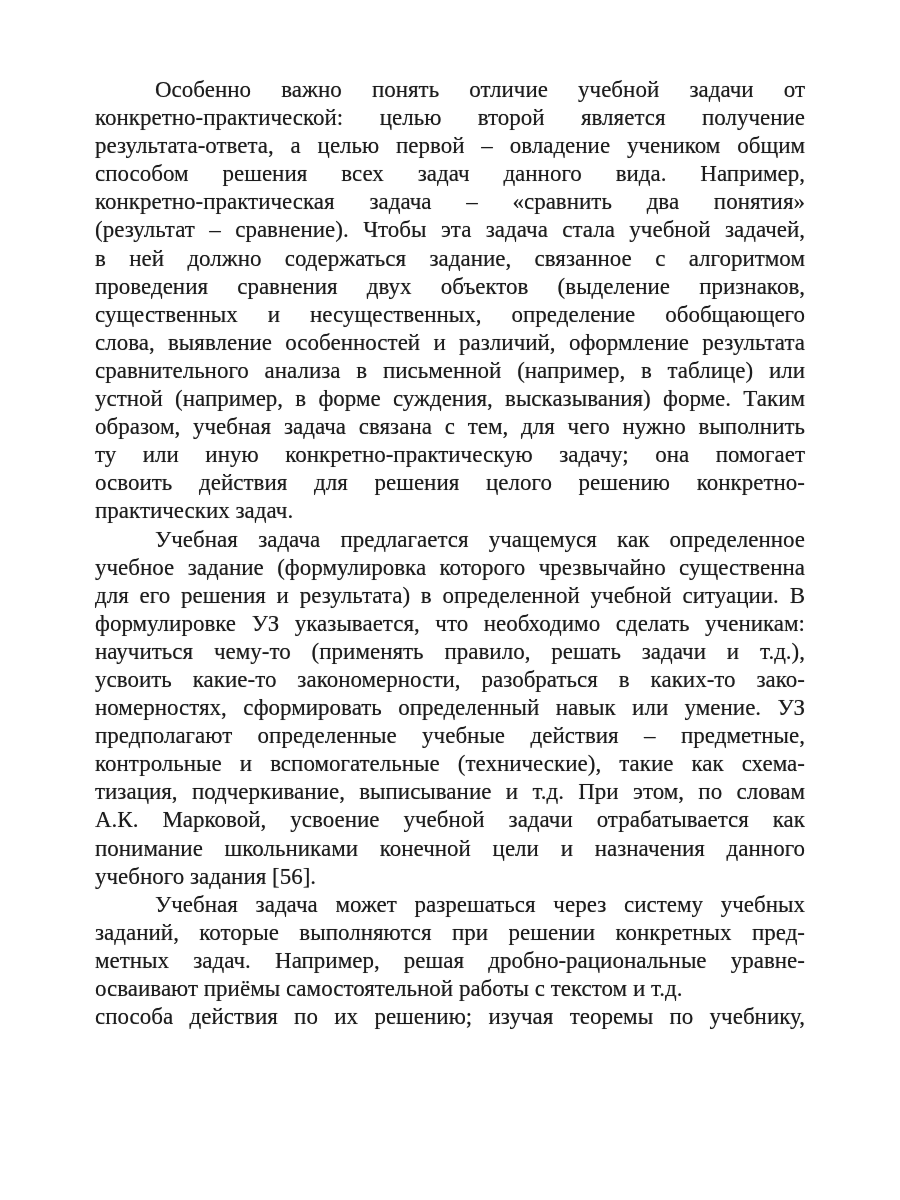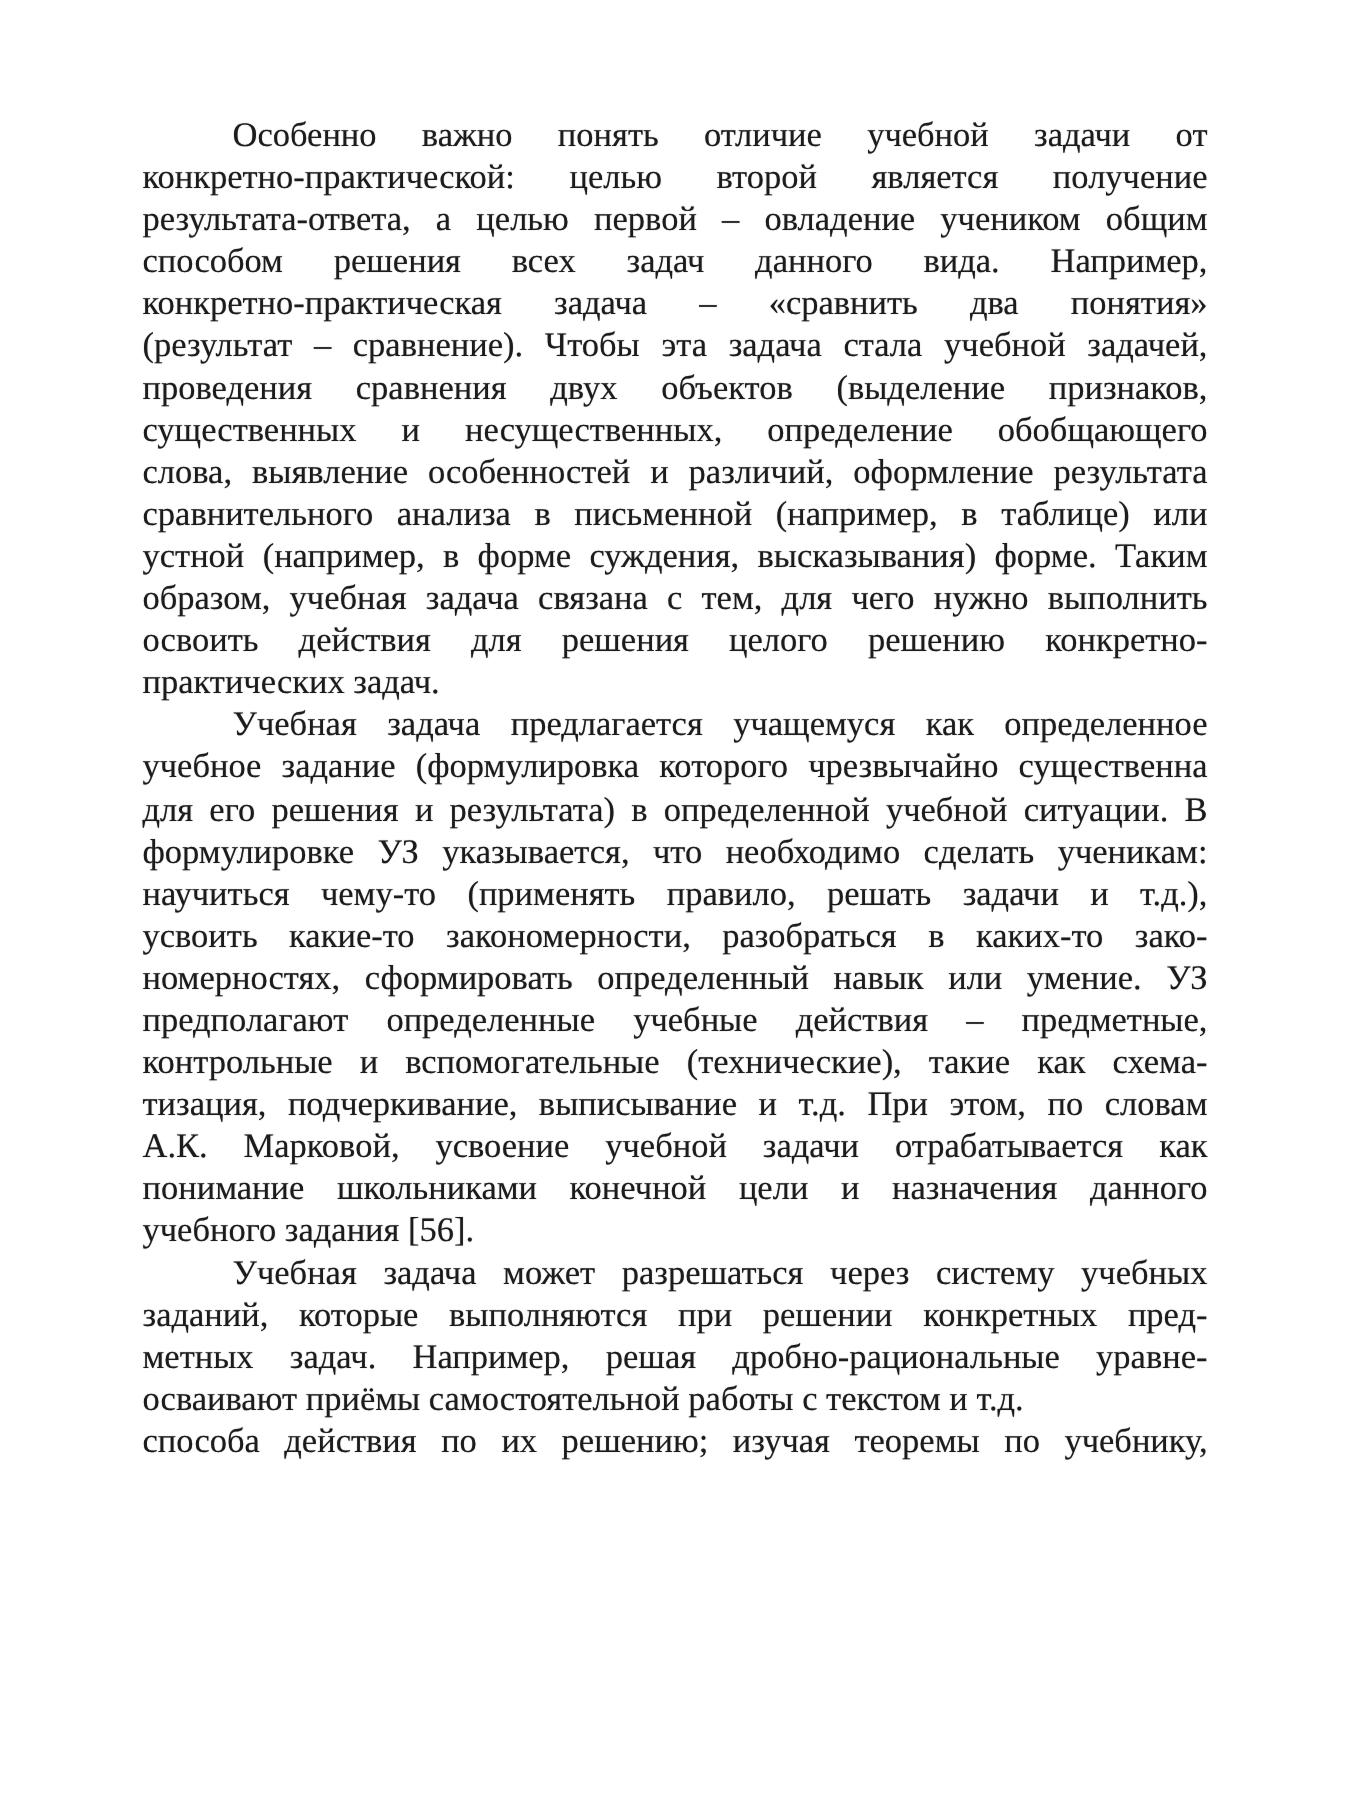--- a/index.html
+++ b/index.html
@@ -56,26 +56,28 @@
 
 <div class="page" style="background: rgb(255, 255, 255);">
   <div class="textblock" id="textblock" style="color: rgb(28, 28, 28);">
       <div class="para">
         <div class="line first">Особенно важно понять отличие учебной задачи от</div>
         <div class="line">конкретно-практической: целью второй является получение</div>
         <div class="line">результата-ответа, а целью первой – овладение учеником общим</div>
         <div class="line">способом решения всех задач данного вида. Например,</div>
         <div class="line">конкретно-практическая задача – «сравнить два понятия»</div>
         <div class="line">(результат – сравнение). Чтобы эта задача стала учебной задачей,</div>
+        <div class="line">в ней должно содержаться задание, связанное с алгоритмом</div>
         <div class="line">проведения сравнения двух объектов (выделение признаков,</div>
         <div class="line">существенных и несущественных, определение обобщающего</div>
         <div class="line">слова, выявление особенностей и различий, оформление результата</div>
         <div class="line">сравнительного анализа в письменной (например, в таблице) или</div>
         <div class="line">устной (например, в форме суждения, высказывания) форме. Таким</div>
         <div class="line">образом, учебная задача связана с тем, для чего нужно выполнить</div>
+        <div class="line">ту или иную конкретно-практическую задачу; она помогает</div>
         <div class="line">освоить действия для решения целого решению конкретно-</div>
         <div class="line plast">практических задач.</div>
       </div>
       <div class="para">
         <div class="line first">Учебная задача предлагается учащемуся как определенное</div>
         <div class="line">учебное задание (формулировка которого чрезвычайно существенна</div>
         <div class="line">для его решения и результата) в определенной учебной ситуации. В</div>
         <div class="line">формулировке УЗ указывается, что необходимо сделать ученикам:</div>
         <div class="line">научиться чему-то (применять правило, решать задачи и т.д.),</div>
         <div class="line">усвоить какие-то закономерности, разобраться в каких-то зако-</div>

